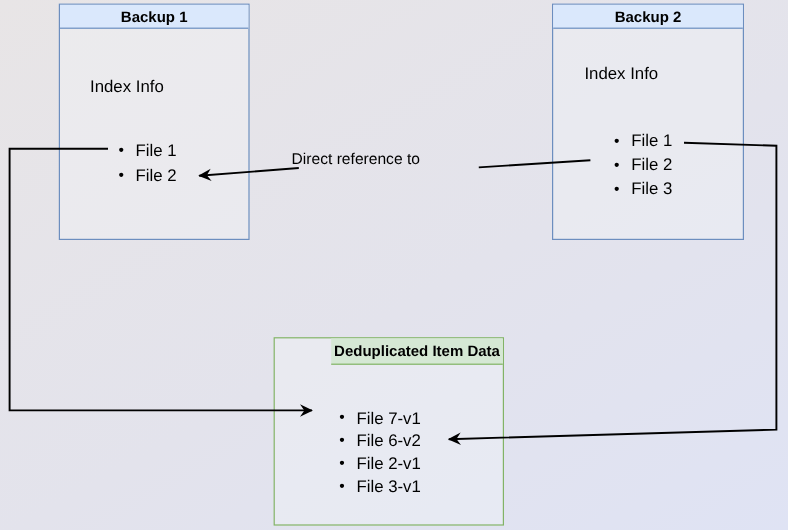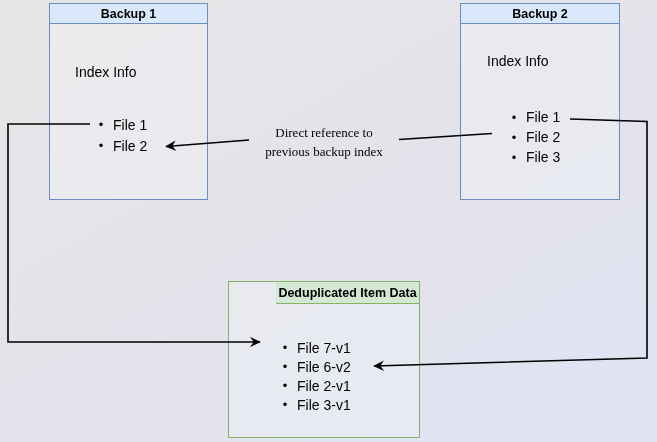--- a/index.html
+++ b/index.html
@@ -40,21 +40,21 @@
   #backup2 .file-list{left:46px;top:103px;}
   #dedup  .file-list{left:49px;top:56px;}
   .file-row{display:flex;align-items:center;font-size:14px;white-space:nowrap;}
   #backup1 .file-row{height:21px;}
   #backup2 .file-row{height:20px;}
   #dedup  .file-row{height:19px;}
   .dot{width:14px;text-align:center;font-size:13px;margin-right:5px;}
   .arrow-layer{position:absolute;left:0;top:0;width:657px;height:442px;pointer-events:none;}
   .edge-label{
     position:absolute;left:243px;top:123px;width:162px;
-    text-align:center;font-size:13px;line-height:19px;font-family:Liberation Serif, serif;
+    font-size:13px;line-height:19px;
   }
 </style>
 </head>
 <body>
 
 <div class="canvas">
 
   <div class="box blue" id="backup1">
     <div class="box-header">Backup 1</div>
     <div class="heading">Index Info</div>
@@ -121,16 +121,15 @@
     <path d="M90,124 L8,124 L8,342 L260,342" fill="none" stroke="#000" stroke-width="1.6" marker-end="url(#arrowhead)"></path>
 
     <path d="M492,133.5 L399,139.5" fill="none" stroke="#000" stroke-width="1.6"></path>
     <path d="M249,140 L166,146.5" fill="none" stroke="#000" stroke-width="1.6" marker-end="url(#arrowhead)"></path>
 
     <path d="M570,119 L647,121.5 L647,358 L374,366" fill="none" stroke="#000" stroke-width="1.6" marker-end="url(#arrowhead)"></path>
   </svg>
 
   <div class="edge-label">
     <span>Direct reference to</span><br>
-    <span>previous backup index</span>
   </div>
 
 </div>
 
 </body></html>

